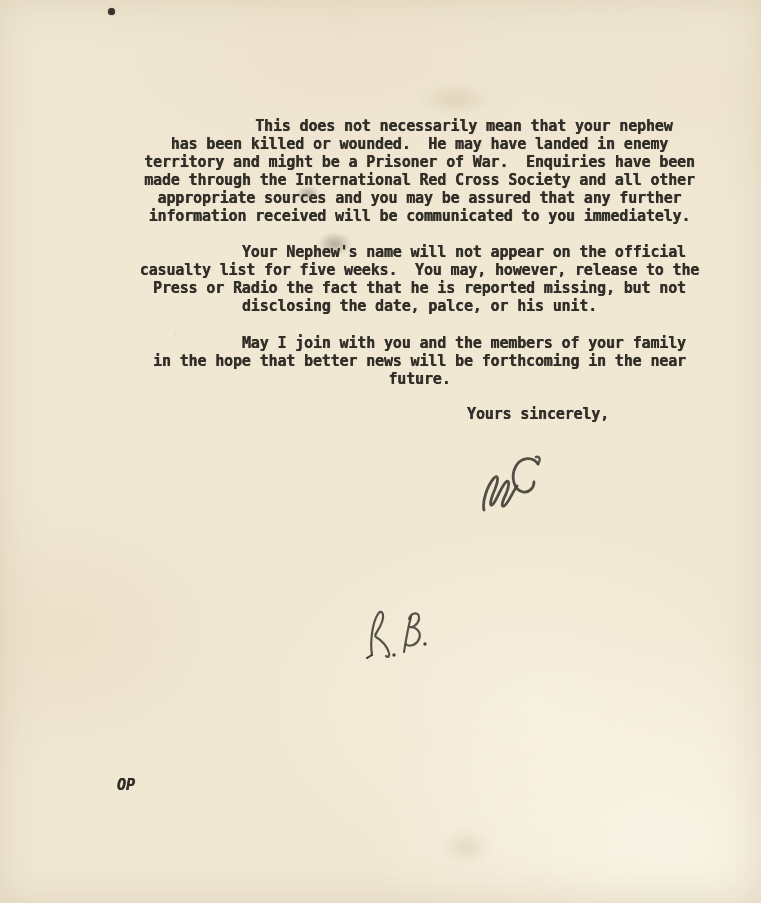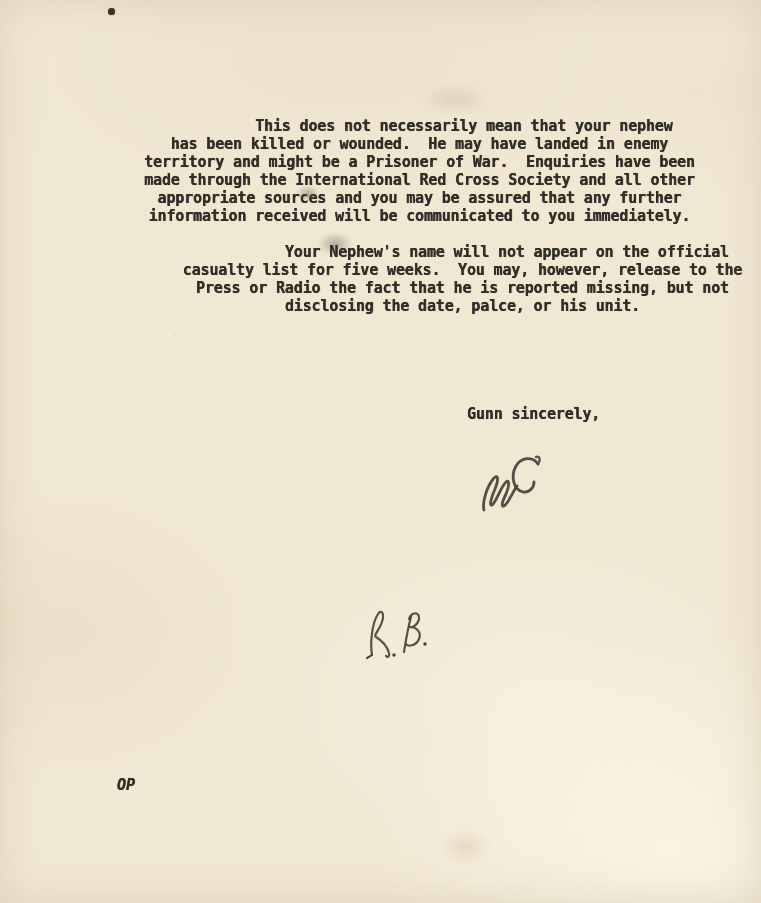--- a/index.html
+++ b/index.html
@@ -28,21 +28,21 @@
     position:absolute;
     white-space:pre-wrap;
     font-size:15px;
     line-height:18px;
     letter-spacing:-0.15px;
     font-weight:bold;
     color:#312e28;
     text-shadow:0 0 0.6px rgba(49,46,40,0.85), 0.4px 0.4px 0.8px rgba(49,46,40,0.40);
   }
   .p1{left:127px;top:117px;width:585px;}
-  .p2{left:127px;top:243px;width:585px;margin-left:43px;}
+  .p2{left:127px;top:243px;width:585px;}
   .p3{left:127px;top:334px;width:585px;}
   .closing{left:467px;top:405px;}
   .signoff{left:358px;top:532px;}
   .typist{left:117px;top:776px;font-style:italic;}
   .speck{
     position:absolute;left:108px;top:8px;width:7px;height:7px;
     border-radius:50%;background:#2a2721;box-shadow:0 0 1px rgba(42,39,33,0.8);
   }
   .sig{position:absolute;}
   .sig path{fill:none;stroke:#45413a;stroke-linecap:round;stroke-linejoin:round;}
@@ -77,22 +77,25 @@
 appropriate sources and you may be assured that any further
 information received will be communicated to you immediately.</div>
   <div class="smudge smudge-1"></div>
 
   <div class="smudge smudge-2"></div>
   <div class="typed p2">          Your Nephew's name will not appear on the official
 casualty list for five weeks.  You may, however, release to the
 Press or Radio the fact that he is reported missing, but not
 disclosing the date, palce, or his unit.</div>
 
+  <div class="typed p3">          May I join with you and the members of your family
+in the hope that better news will be forthcoming in the near
+future.</div>
 
-  <div class="typed closing">Gunn sincerely,</div>
+  <div class="typed closing">Yours sincerely,</div>
 
   <svg class="sig sig-mc" width="88" height="66" viewBox="0 0 88 66">
     <path d="M14,58 C12,50 17,34 24,26 C28,22 29,27 25,37 C21,46 19,54 22,53 C26,51 30,36 36,30 C39,27 40,32 36,42 C32,50 31,55 34,54 C38,52 42,41 47,34" stroke-width="2.8" opacity="0.92"></path>
     <path d="M68,12 C63,4 51,5 46,14 C40,25 44,38 53,40 C59,41 64,36 64,30" stroke-width="2.8" opacity="0.92"></path>
     <path d="M68,12 C71,8 70,4 66,5" stroke-width="2.4" opacity="0.9"></path>
   </svg>
   <span class="sr-only">MC</span>
 
 
   <svg class="sig sig-rb" width="74" height="58" viewBox="0 0 74 58">

